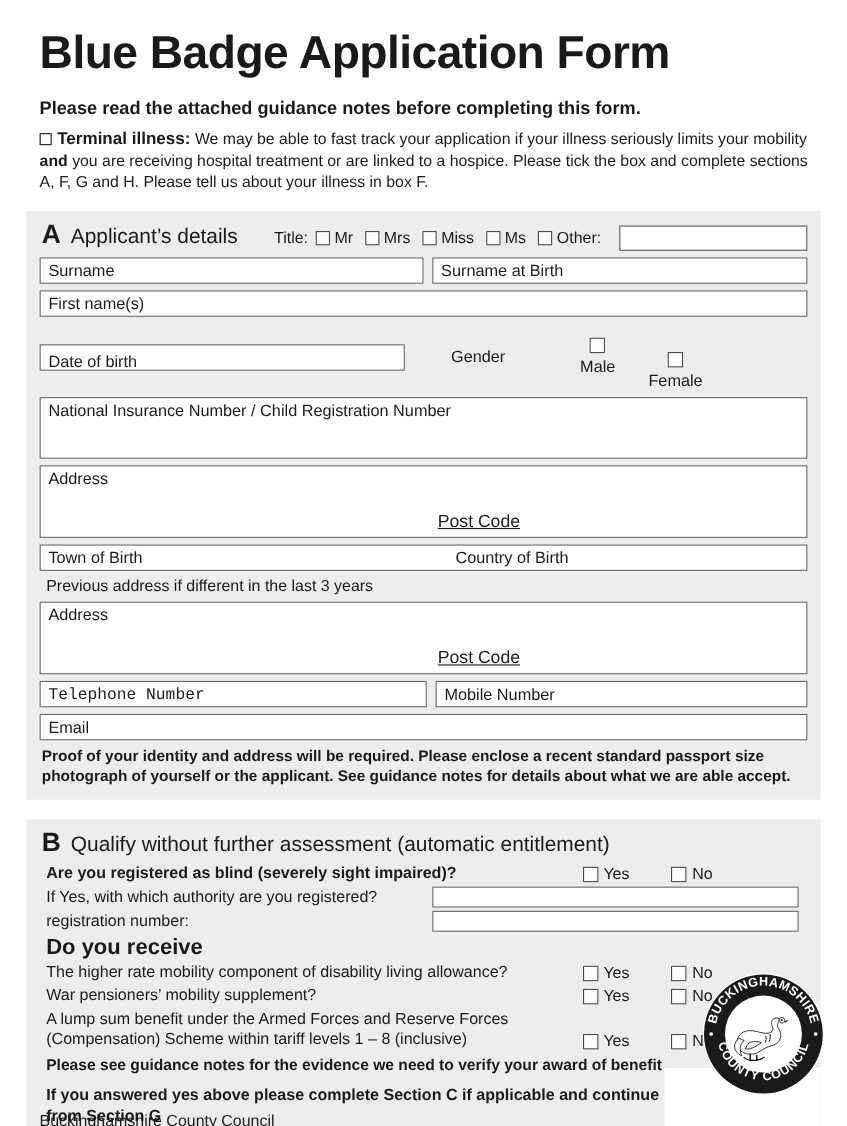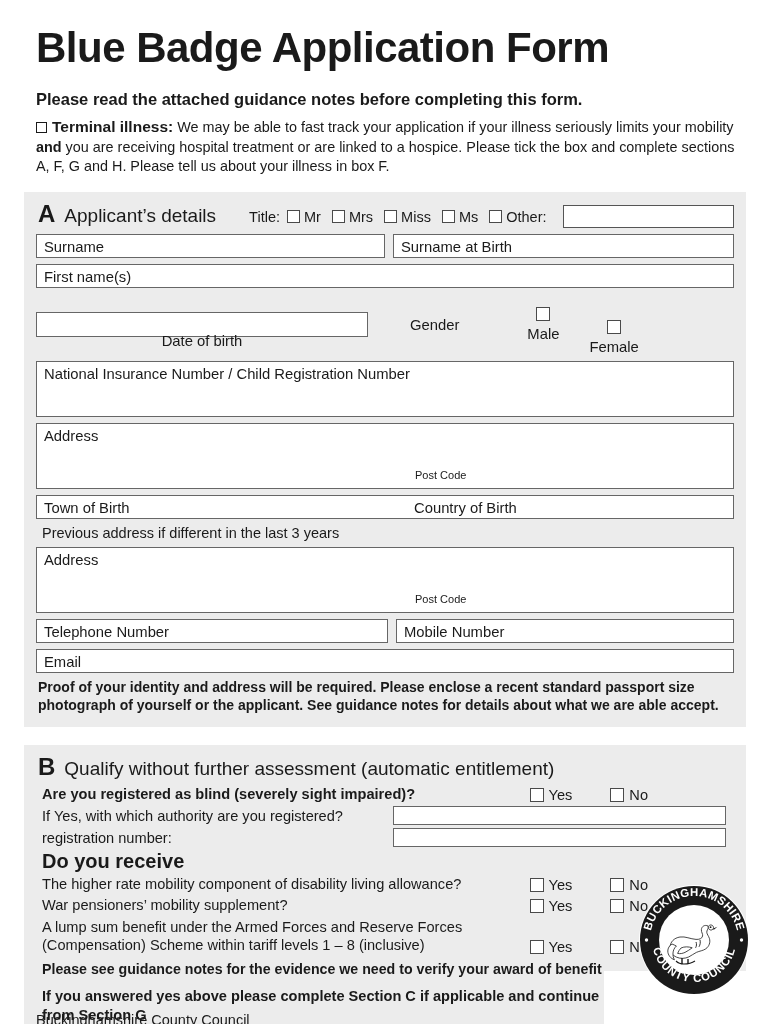--- a/index.html
+++ b/index.html
@@ -137,39 +137,39 @@
   .row .field { margin-bottom: 6px; }
   .f-grow { flex: 1; }
   .f-half { width: 50%; }
 
   .field-tall {
     height: 66px;
     padding-top: 4px;
   }
   .postcode {
     position: absolute;
-    left: 378px;
+    left: 361px;
     bottom: 5px;
-    font-size: 11px;
+    font-size: 16px;
+    text-decoration: underline;
   }
   .birth-row {
     display: flex;
     align-items: center;
     margin-bottom: 6px;
   }
   .dob-box {
     background: #fff;
     border: 1.3px solid #666;
     box-sizing: border-box;
     width: 332px;
     height: 24px;
     font-size: 14.8px;
-    padding: 20px 7px 3px 7px;
+    padding: 8px 7px 3px 7px;
     line-height: 16px;
-    text-align: center;
   }
   .gender-lbl {
     font-size: 14.8px;
     margin-left: 42px;
   }
   .gender-cb {
     display: inline-flex;
     align-items: center;
     gap: 5px;
     font-size: 14.8px;
@@ -371,21 +371,21 @@
     </div>
 
     <div class="prev-addr-lbl">Previous address if different in the last 3 years</div>
 
     <div class="field field-tall">
       <span>Address</span>
       <span class="postcode">Post Code</span>
     </div>
 
     <div class="row">
-      <div class="field" style="width:352px;">Telephone Number</div>
+      <div class="field" style="width:352px;font-family:Liberation Mono, monospace;">Telephone Number</div>
       <div class="field f-grow">Mobile Number</div>
     </div>
 
     <div class="field">Email</div>
 
     <div class="proof-note">Proof of your identity and address will be required. Please enclose a recent standard passport size photograph of yourself or the applicant. See guidance notes for details about what we are able accept.</div>
   </div>
 
   <div class="panel panel-b">
 

